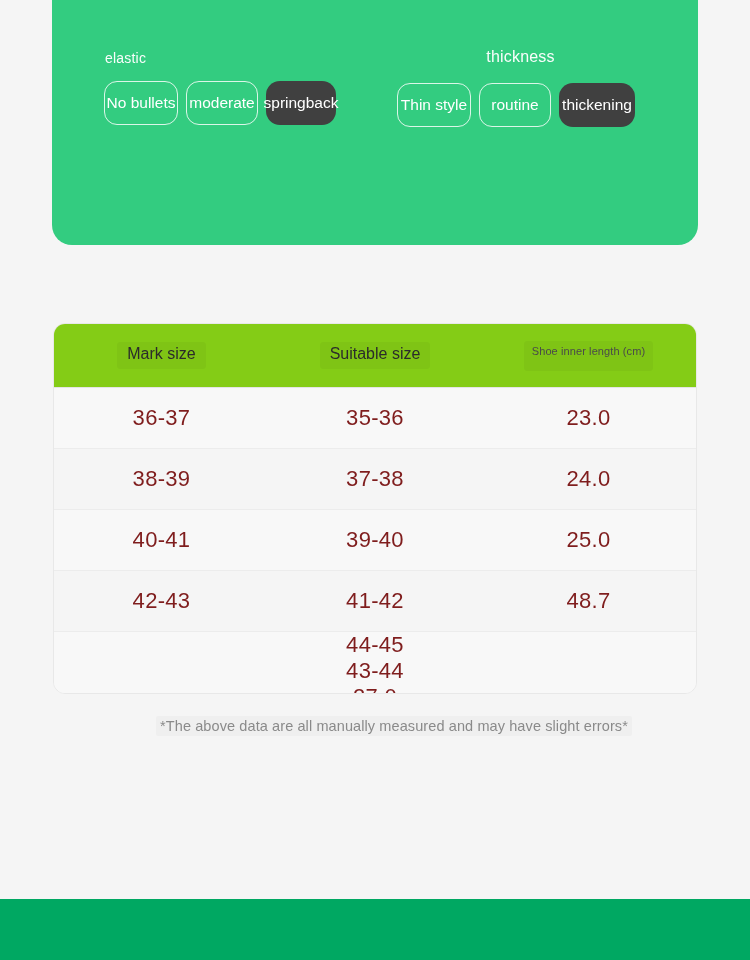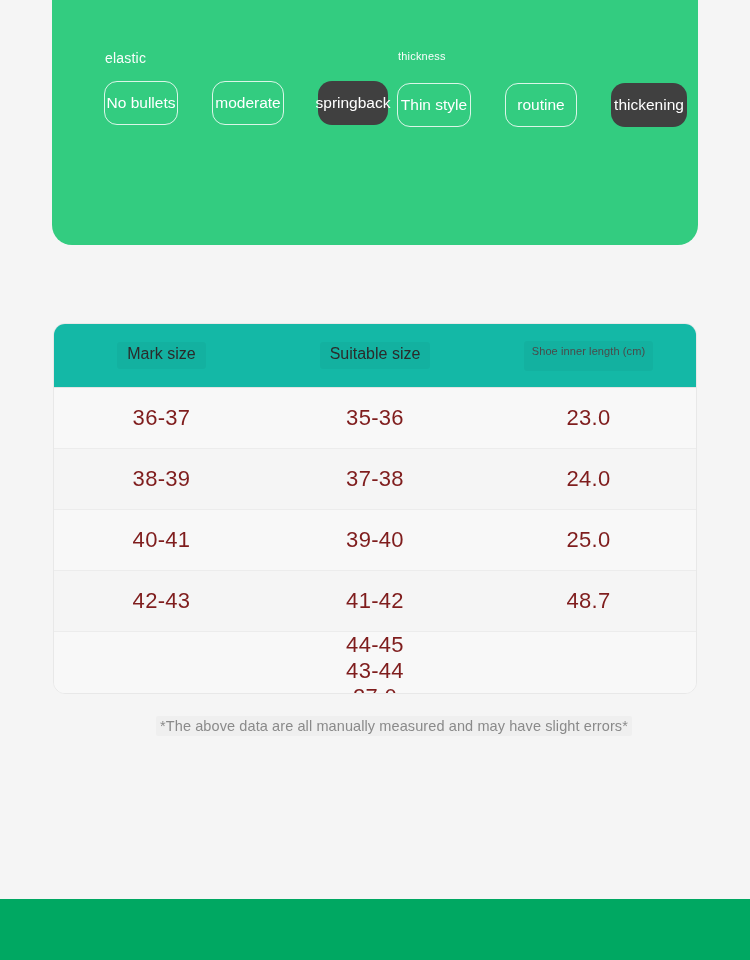--- a/index.html
+++ b/index.html
@@ -37,30 +37,30 @@
     letter-spacing: 0.2px;
     opacity: .97;
   }
   #group-elastic .group-label {
     font-size: 14px;
     line-height: 16px;
     margin-left: 1px;
     margin-bottom: 15px;
   }
   #group-thickness .group-label {
-    font-size: 11px;
+    font-size: 16px;
     line-height: 13px;
     margin-left: 1px;
     margin-bottom: 20px;
+    text-align: center;
   }
 
   .chips {
     display: flex;
     align-items: flex-end;
-    gap: 26px;
   }
   .chip {
     height: 44px;
     min-width: 58px;
     box-sizing: border-box;
     border-radius: 13px;
     border: 1px solid rgba(255,255,255,0.82);
     background: transparent;
     color: #ffffff;
     font-size: 15.5px;
@@ -104,21 +104,21 @@
     overflow: hidden;
   }
   .t-row {
     display: flex;
     align-items: center;
     box-sizing: border-box;
   }
   #table-header-row {
     height: 64px;
     border-bottom: 1px solid #e4e4e4;
-    background: #14b8a6;
+    background: #84cc16;
   }
   .t-body-row {
     height: 61px;
     border-bottom: 1px solid #ececec;
     background: #f8f8f8;
   }
   .t-body-row.alt { background: #f5f5f5; }
   .t-body-row.last { border-bottom: none; flex-direction: column; }
 
   .t-cell {

